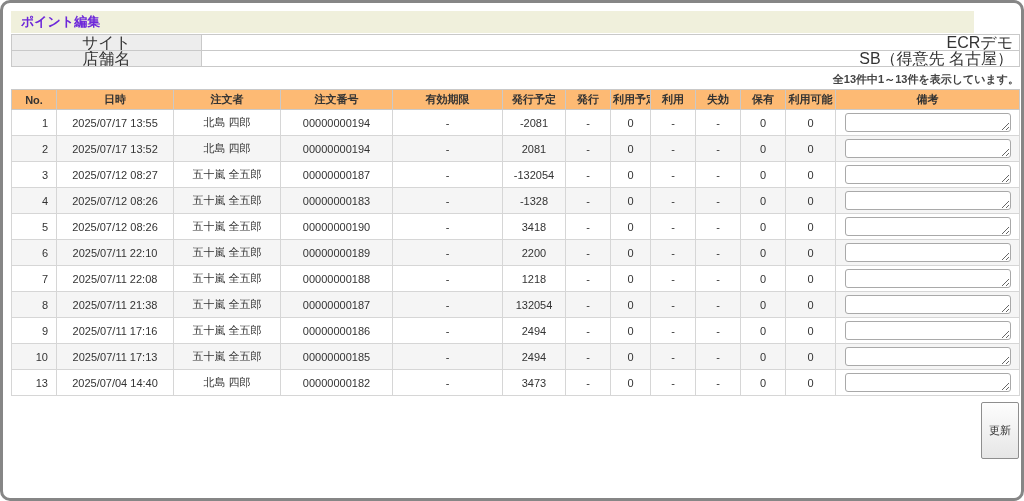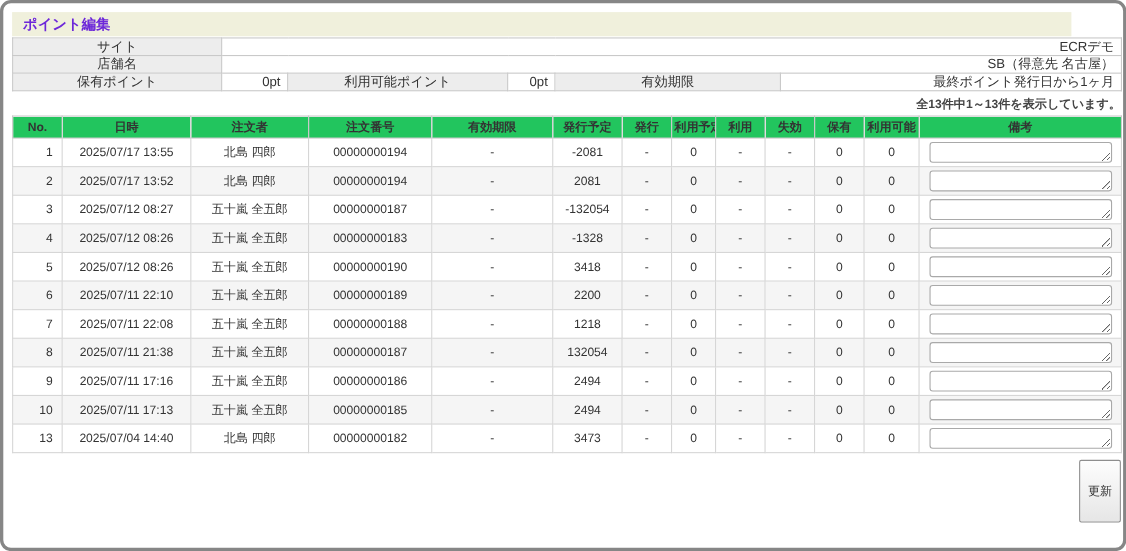--- a/index.html
+++ b/index.html
@@ -23,21 +23,21 @@
     font-size: 13px;
     font-weight: bold;
     color: #6d28d9;
     padding: 4px 10px 5px 10px;
     height: 22px;
     line-height: 14px;
   }
   table { border-collapse: collapse; table-layout: fixed; }
   .info-table {
     width: 1008px;
-    font-size: 12px;
+    font-size: 16px;
     margin-top: 1px;
   }
   .info-table td {
     border: 1px solid #c9c9c9;
     height: 16px;
     padding: 0 6px;
     line-height: 15px;
     overflow: hidden; white-space: nowrap;
   }
   .info-table td.lbl { background: #ededed; text-align: center; }
@@ -51,21 +51,21 @@
     margin: 6px 0 3px 0;
     height: 13px;
     line-height: 13px;
   }
   .points-table {
     width: 1008px;
     font-size: 11px;
     border: 1px solid #bdbdbd;
   }
   .points-table th {
-    background: #22c55e;
+    background: #fdba74;
     border: 1px solid #c9c9c9;
     font-weight: bold;
     height: 20px;
     padding: 2px;
     text-align: center;
     overflow: hidden; white-space: nowrap;
   }
   .points-table td {
     border: 1px solid #d6d6d6;
     height: 26px;
@@ -121,28 +121,20 @@
         <col style="width:310px">
     </colgroup>
     <tbody>
       <tr>
         <td class="lbl">サイト</td>
         <td class="val" colspan="5">ECRデモ</td>
       </tr>
       <tr>
         <td class="lbl">店舗名</td>
         <td class="val" colspan="5">SB（得意先 名古屋）</td>
-      </tr>
-      <tr>
-        <td class="lbl">保有ポイント</td>
-        <td class="val">0pt</td>
-        <td class="lbl">利用可能ポイント</td>
-        <td class="val">0pt</td>
-        <td class="lbl">有効期限</td>
-        <td class="val">最終ポイント発行日から1ヶ月</td>
       </tr>
     </tbody>
   </table>
 
   <div class="summary">全13件中1～13件を表示しています。</div>
 
   <table class="points-table">
     <colgroup>
       <col style="width:45px">
         <col style="width:117px">

